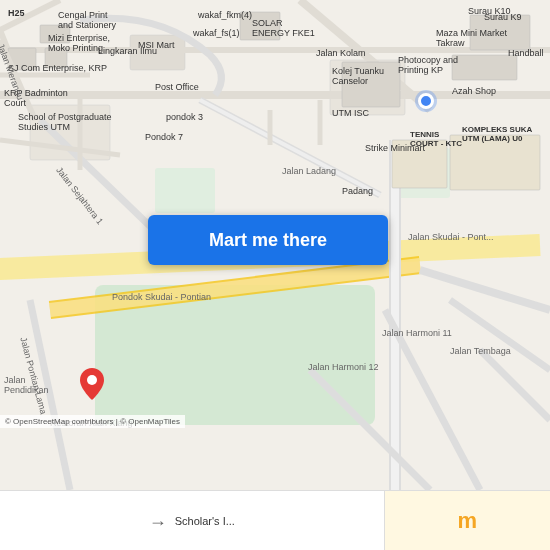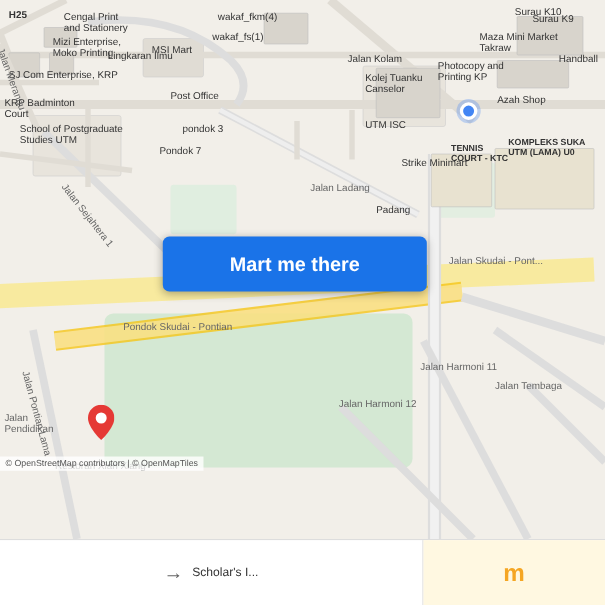--- a/index.html
+++ b/index.html
@@ -228,20 +228,21 @@
   <div class="map-label" style="top:10px;left:58px;">Cengal Print<br>and Stationery</div>
   <div class="map-label" style="top:33px;left:48px;">Mizi Enterprise,<br>Moko Printing</div>
   <div class="map-label" style="top:63px;left:8px;">SJ Com Enterprise, KRP</div>
   <div class="map-label" style="top:88px;left:4px;">KRP Badminton<br>Court</div>
   <div class="map-label" style="top:112px;left:18px;">School of Postgraduate<br>Studies UTM</div>
   <div class="map-label" style="top:40px;left:138px;">MSI Mart</div>
   <div class="map-label" style="top:58px;left:155px;margin-top:24px;">Post Office</div>
   <div class="map-label" style="top:46px;left:98px;">Lingkaran Ilmu</div>
   <div class="map-label" style="top:10px;left:198px;">wakaf_fkm(4)</div>
   <div class="map-label" style="top:28px;left:193px;">wakaf_fs(1)</div>
+  <div class="map-label" style="top:18px;left:252px;">SOLAR<br>ENERGY FKE1</div>
   <div class="map-label" style="top:48px;left:316px;">Jalan Kolam</div>
   <div class="map-label" style="top:66px;left:332px;">Kolej Tuanku<br>Canselor</div>
   <div class="map-label" style="top:108px;left:332px;">UTM ISC</div>
   <div class="map-label" style="top:55px;left:398px;">Photocopy and<br>Printing KP</div>
   <div class="map-label" style="top:86px;left:452px;">Azah Shop</div>
   <div class="map-label" style="top:6px;left:468px;">Surau K10</div>
   <div class="map-label" style="top:12px;left:484px;">Surau K9</div>
   <div class="map-label" style="top:28px;left:436px;">Maza Mini Market<br>Takraw</div>
   <div class="map-label" style="top:48px;left:508px;">Handball</div>
   <div class="map-label bold" style="top:130px;left:410px;font-size:8px;">TENNIS<br>COURT - KTC</div>

